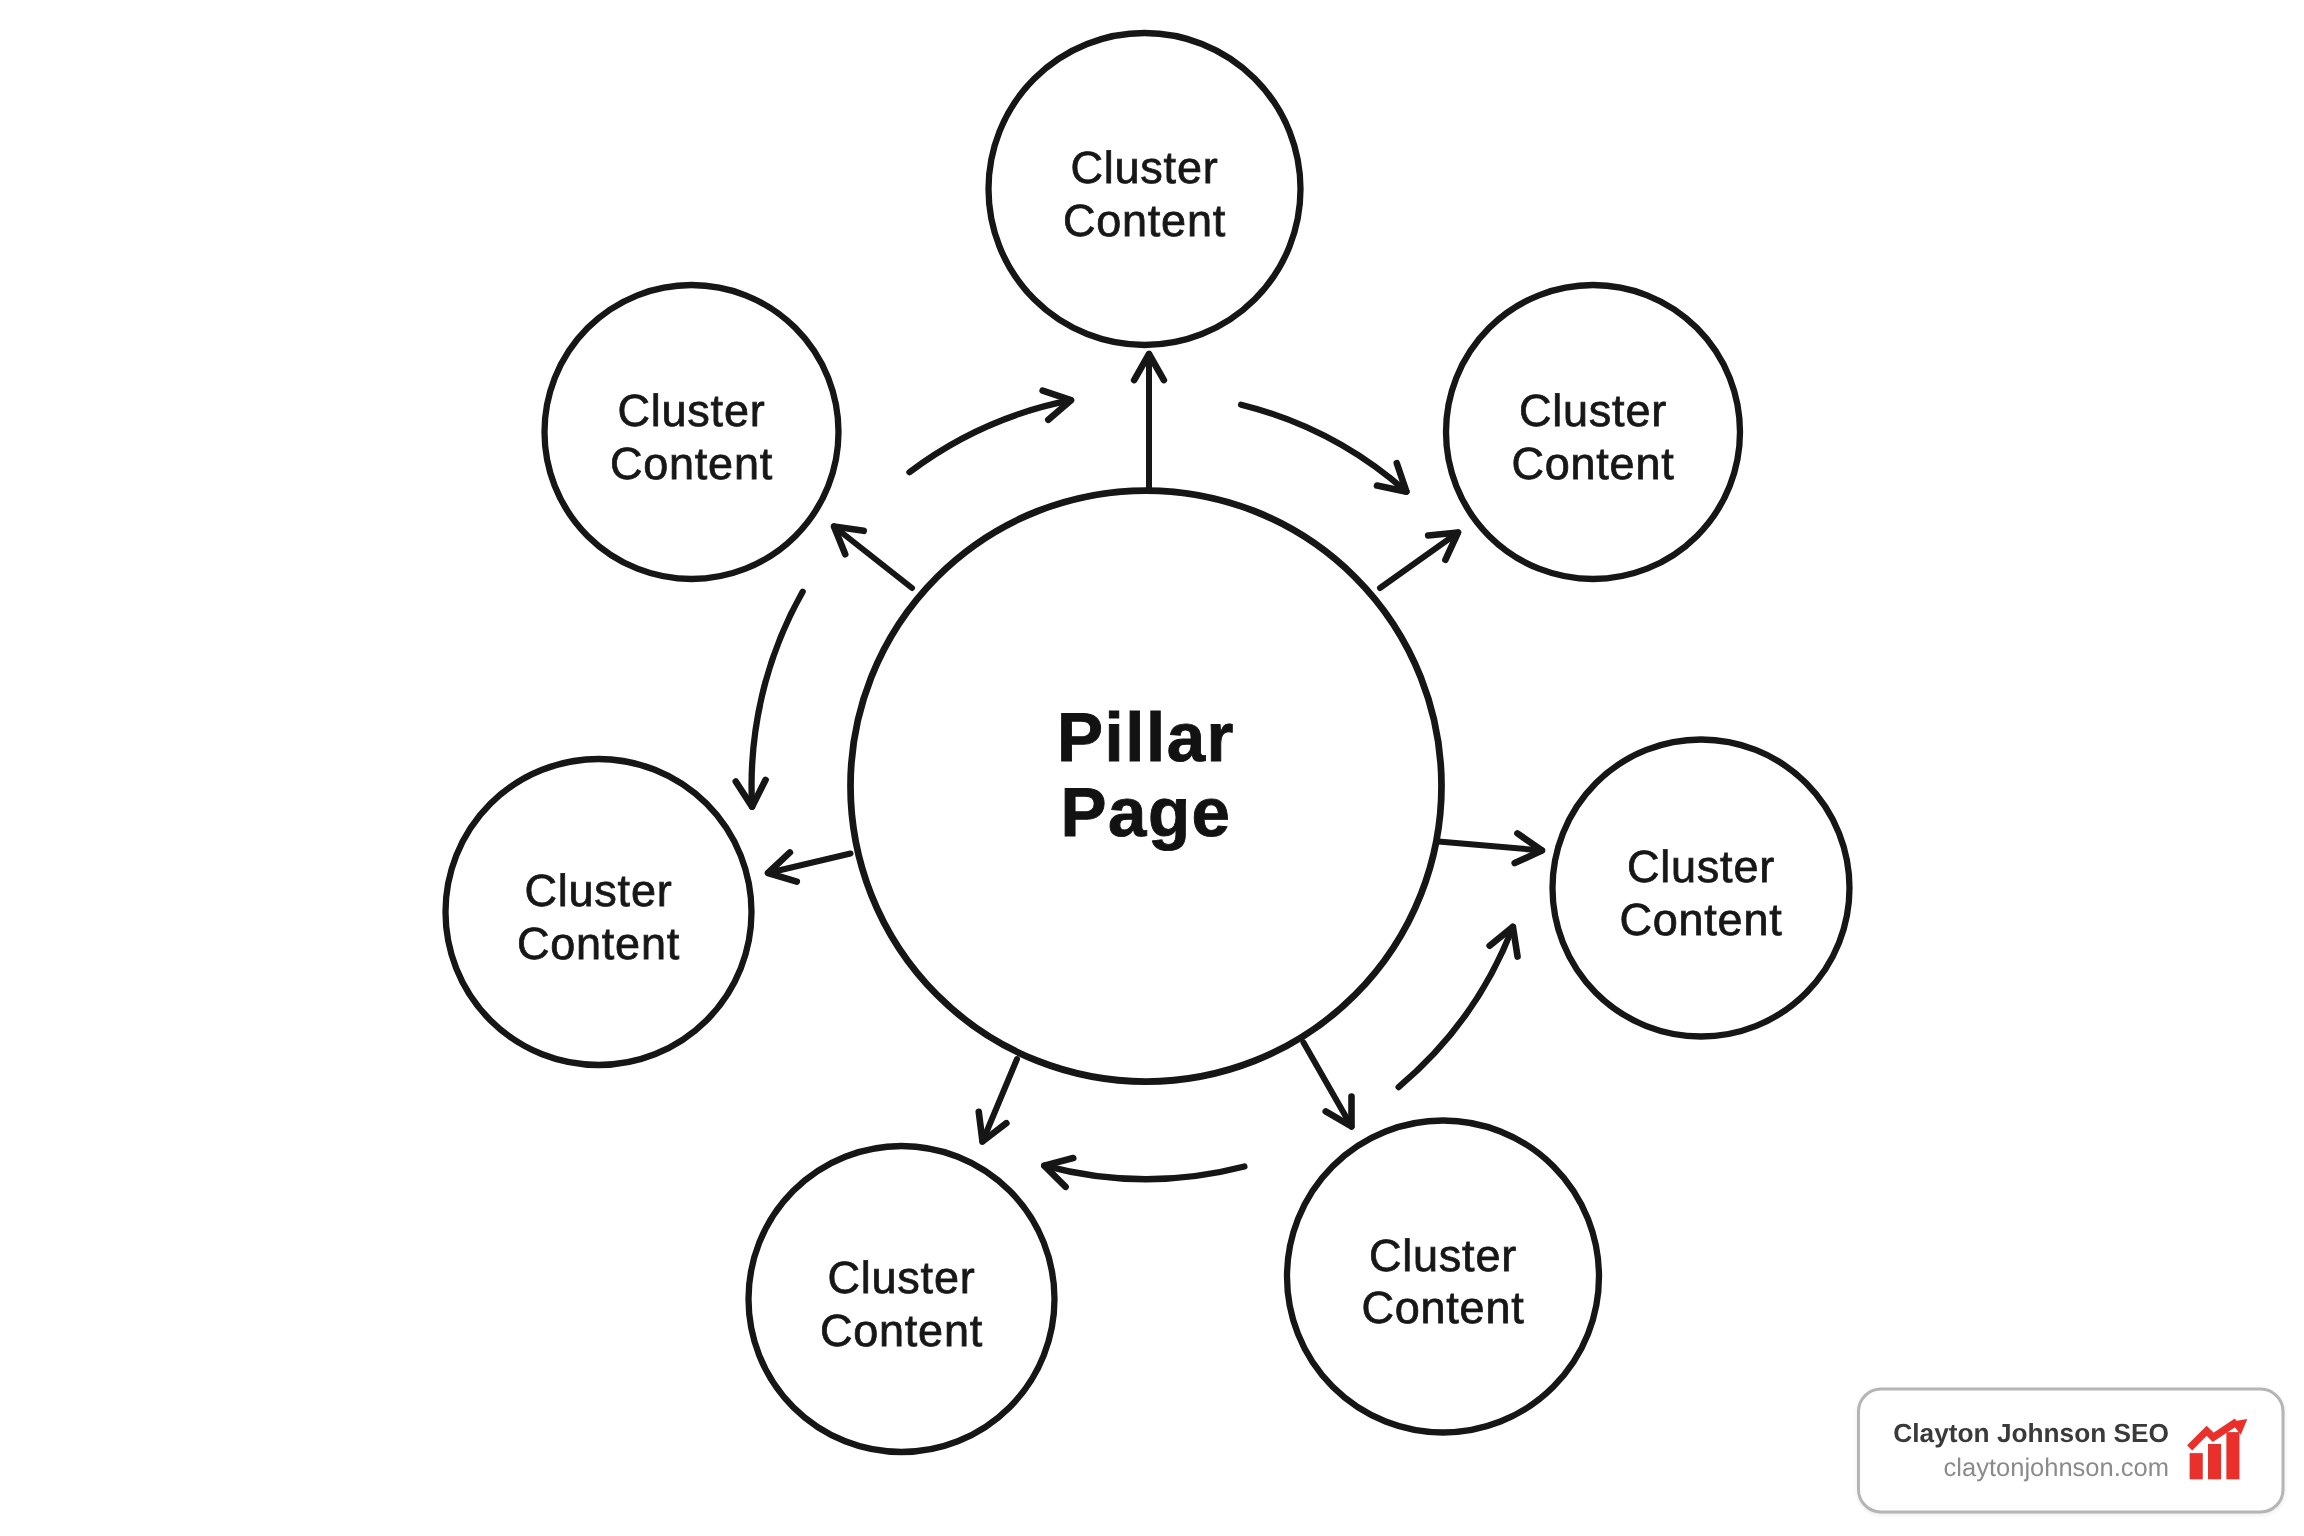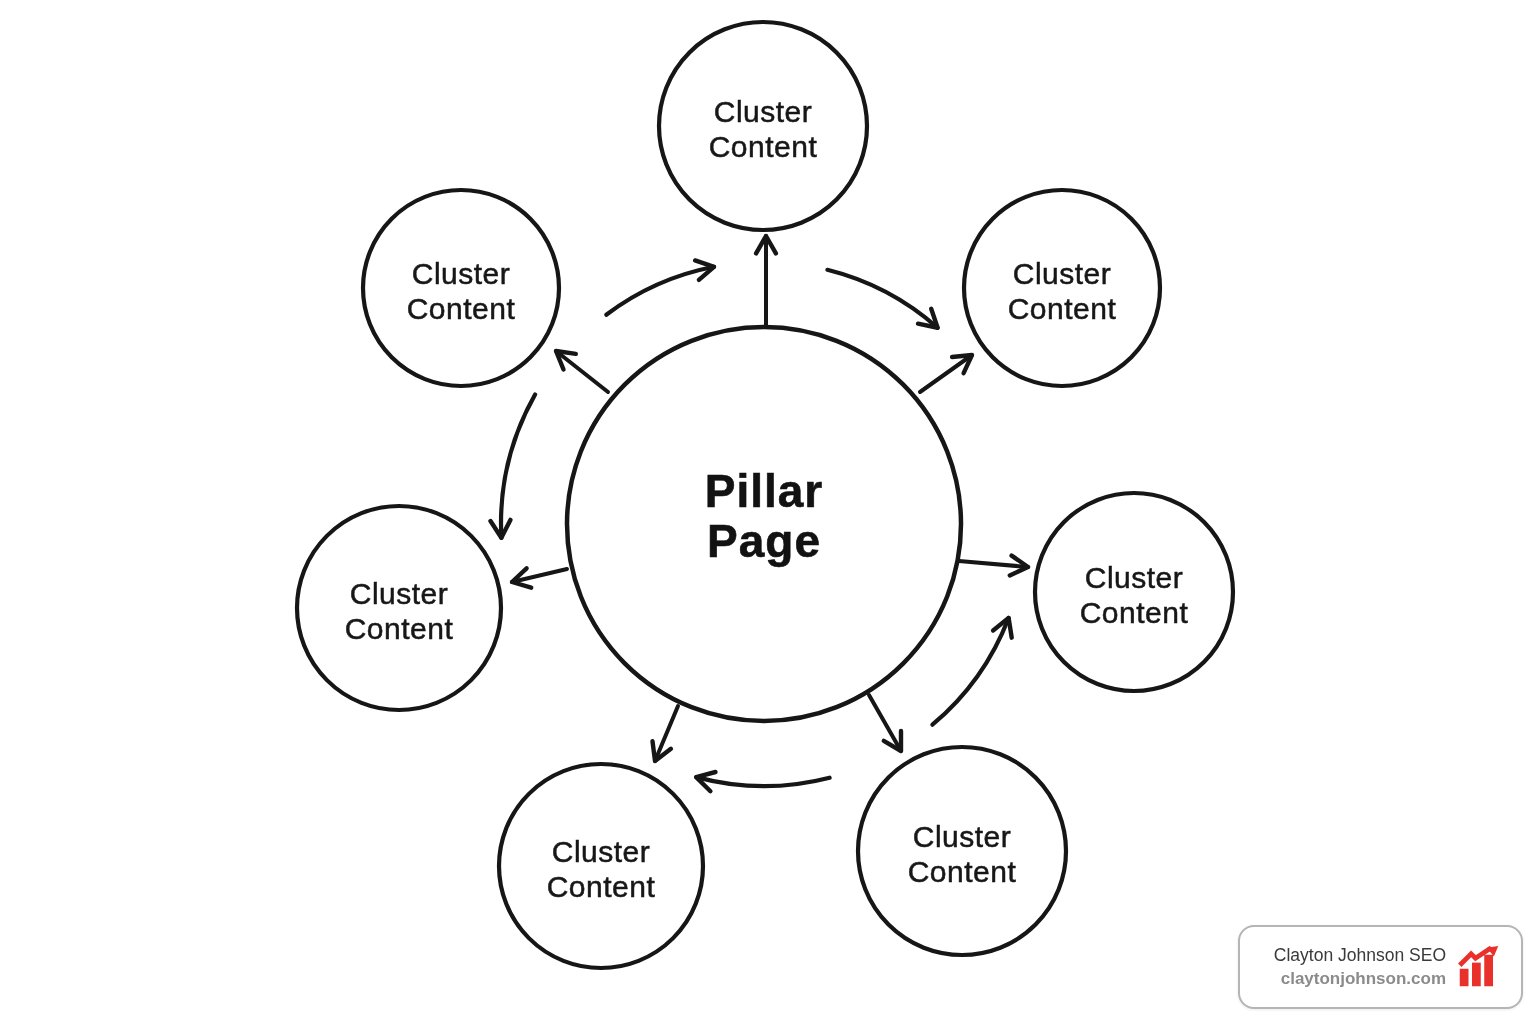--- a/index.html
+++ b/index.html
@@ -27,22 +27,22 @@
   .badge {
     position: absolute; left: 1238px; top: 925px;
     width: 285px; height: 84px; box-sizing: border-box;
     background: #ffffff;
     border: 2.5px solid #b5b5b5; border-radius: 16px;
     box-shadow: 0 1px 3px rgba(0,0,0,0.08);
     display: flex; align-items: center; justify-content: flex-end;
     padding-right: 21px; gap: 12px;
   }
   .badge-text { text-align: right; line-height: 1; }
-  .badge-title { font-size: 17.5px; font-weight: 400; color: #3a3a3a; white-space: nowrap; }
-  .badge-url   { font-size: 17px; font-weight: 700; color: #8b8b8b; margin-top: 5px; white-space: nowrap; }
+  .badge-title { font-size: 17.5px; font-weight: 700; color: #3a3a3a; white-space: nowrap; }
+  .badge-url   { font-size: 17px; font-weight: 400; color: #8b8b8b; margin-top: 5px; white-space: nowrap; }
   .badge-icon  { width: 42px; height: 46px; flex: 0 0 auto; }
 </style>
 </head>
 <body>
 
 <div class="canvas">
 
   <svg class="diagram" width="1536" height="1024" viewBox="0 0 1536 1024">
       <circle cx="764" cy="524" r="197" fill="#ffffff" stroke="#161616" stroke-width="4.5"></circle>
       <text x="764" text-anchor="middle" class="pillar-label"><tspan x="764" y="507">Pillar</tspan><tspan x="764" y="557">Page</tspan></text>

